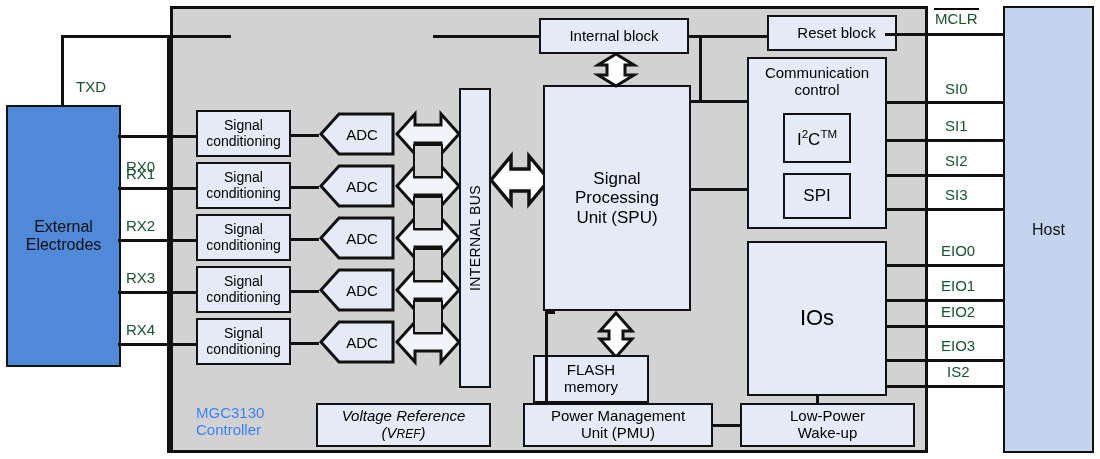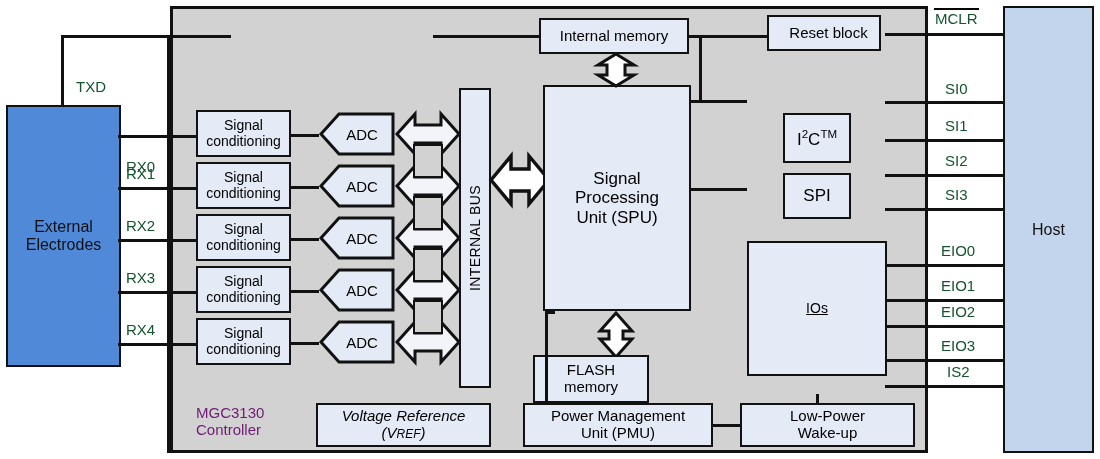--- a/index.html
+++ b/index.html
@@ -30,21 +30,21 @@
     font-size:16px;color:#111;}
 
   
   .wireh{background:#111;height:3px;}
   .wirev{background:#111;width:3px;}
 
   
   .pinlabel{font-size:15px;color:#14532d;white-space:nowrap;}
   .overline{border-top:2px solid #000;padding:0 1px;line-height:1.25;}
 
-  .mcu-label{font-size:15px;color:#701a75;line-height:1.15;text-align:left;}
+  .mcu-label{font-size:15px;color:#3b82f6;line-height:1.15;text-align:left;}
 
   .busbox{
     background:#e4ebf7;border:2.5px solid #111;
     display:flex;align-items:center;justify-content:center;
   }
   .bustext{
     transform:rotate(-90deg);white-space:nowrap;font-size:14px;letter-spacing:.4px;
   }
   svg{display:block;overflow:visible;}
   .sup{font-size:0.68em;vertical-align:super;}
@@ -93,26 +93,26 @@
   <div class="abs wireh" style="left:118px;top:343px;width:78px;"></div>
   <div class="abs pinlabel" style="left:126px;top:321px;">
     <span>RX4</span></div>
 
   <div class="abs wirev" style="left:167px;top:35px;height:418px;"></div>
 
 
   <div class="abs wireh" style="left:433px;top:35px;width:106px;"></div>
 
   <div class="abs blk" style="left:539px;top:18px;width:150px;height:36px;">
-    <span>Internal memory</span>
+    <span>Internal block</span>
   </div>
 
   <div class="abs wireh" style="left:689px;top:35px;width:78px;"></div>
 
-  <div class="abs blk" style="left:767px;top:15px;width:114px;height:36px;padding-left:9px;">
+  <div class="abs blk" style="left:767px;top:15px;width:130px;height:36px;padding-left:9px;">
     <span>Reset block</span>
   </div>
 
   <div class="abs wireh" style="left:885px;top:33px;width:118px;"></div>
 
   <div class="abs blk" style="left:196px;top:110px;width:95px;height:47px;font-size:14px;">
     <div>
       <div>Signal</div>
       <div>conditioning</div>
     </div>
@@ -256,30 +256,36 @@
     <div>
       <div>FLASH</div>
       <div>memory</div>
     </div>
   </div>
 
   <div class="abs wireh" style="left:691px;top:100px;width:56px;"></div>
   <div class="abs wirev" style="left:699px;top:35px;height:68px;"></div>
   <div class="abs wireh" style="left:691px;top:188px;width:56px;"></div>
 
+  <div class="abs blk" style="left:747px;top:57px;width:140px;height:172px;align-items:flex-start;padding-top:6px;">
+    <div style="width:100%;">
+      <div>Communication</div>
+      <div>control</div>
+    </div>
+  </div>
   <div class="abs blk" style="left:783px;top:113px;width:68px;height:50px;font-size:17px;">
     <span>
       <span>I</span><span class="sup">2</span><span>C</span><span class="sup">TM</span>
     </span>
   </div>
   <div class="abs blk" style="left:783px;top:173px;width:68px;height:46px;font-size:17px;">
     <span>SPI</span>
   </div>
 
-  <div class="abs blk" style="left:747px;top:241px;width:140px;height:135px;font-size:14px;text-decoration:underline;">
+  <div class="abs blk" style="left:747px;top:241px;width:140px;height:155px;font-size:22px;">
     <span>IOs</span>
   </div>
 
   <div class="abs wirev" style="left:925px;top:6px;height:447px;"></div>
 
   <div class="abs wireh" style="left:885px;top:101px;width:42px;"></div>
   <div class="abs wireh" style="left:885px;top:139px;width:42px;"></div>
   <div class="abs wireh" style="left:885px;top:174px;width:42px;"></div>
   <div class="abs wireh" style="left:885px;top:208px;width:42px;"></div>
 

